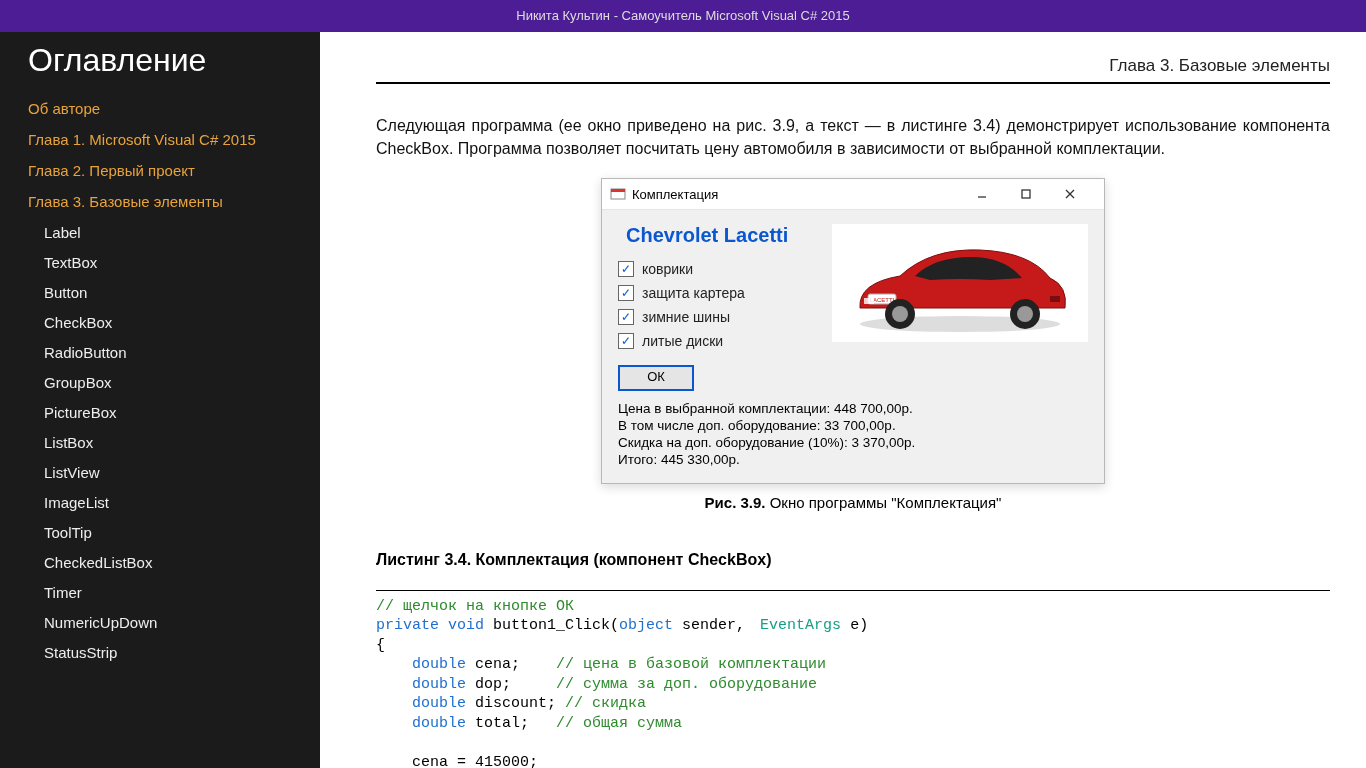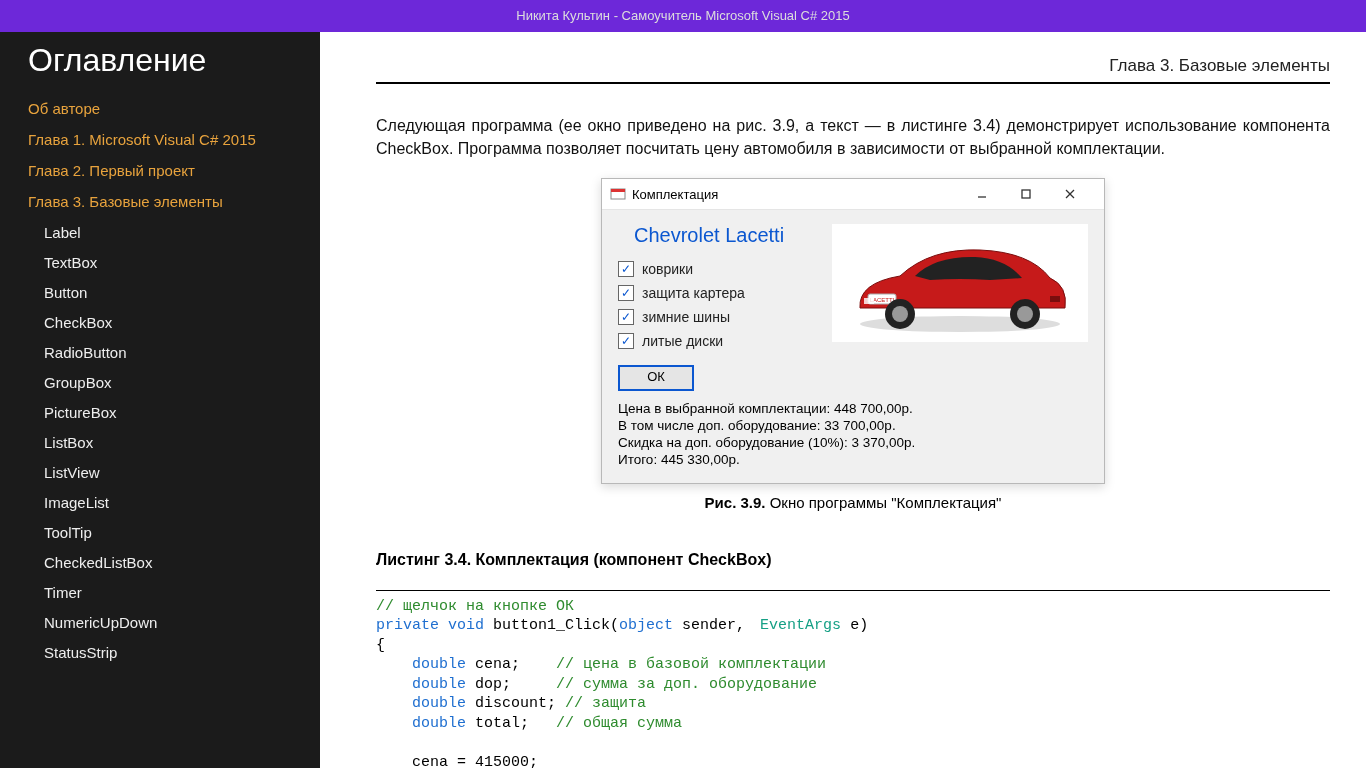--- a/index.html
+++ b/index.html
@@ -8,21 +8,21 @@
     background: #1b1b1b;
     font-family: "Segoe UI", Arial, sans-serif;
     overflow: hidden;
   }
   .titlebar {
     height: 32px;
     color: #ddd;
     font-size: 13px;
     text-align: center;
     line-height: 32px;
-    background: #6d28d9;
+    background: #4c1d95;
   }
   .container {
     display: flex;
     height: calc(768px - 32px);
   }
   .sidebar {
     width: 320px;
     background: #1b1b1b;
     color: #fff;
     padding: 10px 16px 0 28px;
@@ -101,22 +101,22 @@
   }
   .wf-body {
     display:flex;
     padding: 14px 16px 0 16px;
     gap: 14px;
   }
   .wf-left { flex: 0 0 200px; }
   .wf-carname {
     color: #0b57d0;
     font-size: 20px;
-    font-weight: 400;
-    margin: 0 0 10px 16px;
+    font-weight: 700;
+    margin: 0 0 10px 8px;
   }
   .wf-check {
     display:flex; align-items:center;
     gap:8px;
     font-size:14px;
     padding: 4px 0;
     color:#222;
   }
   .wf-check .box {
     width:14px; height:14px; border:1px solid #666;
@@ -281,20 +281,20 @@
       <b>Рис. 3.9.</b><span> Окно программы "Комплектация"</span>
     </div>
 
     <div class="listing-title">Листинг 3.4. Комплектация (компонент CheckBox)</div>
 
 <pre class="code"><span class="c-comment">// щелчок на кнопке ОК</span>
 <span class="c-kw">private</span> <span class="c-kw">void</span><span> button1_Click(</span><span class="c-kw">object</span><span> sender, </span><span class="c-type">EventArgs</span><span> e)</span>
 <span>{</span>
     <span class="c-kw">double</span><span> cena;    </span><span class="c-comment">// цена в базовой комплектации</span>
     <span class="c-kw">double</span><span> dop;     </span><span class="c-comment">// сумма за доп. оборудование</span>
-    <span class="c-kw">double</span><span> discount;</span><span class="c-comment"> // защита</span>
+    <span class="c-kw">double</span><span> discount;</span><span class="c-comment"> // скидка</span>
     <span class="c-kw">double</span><span> total;   </span><span class="c-comment">// общая сумма</span>
 
 <span>    cena = 415000;</span>
 <span>    dop = 0;</span></pre>
 
   </div>
 </div>
 
 </body></html>

